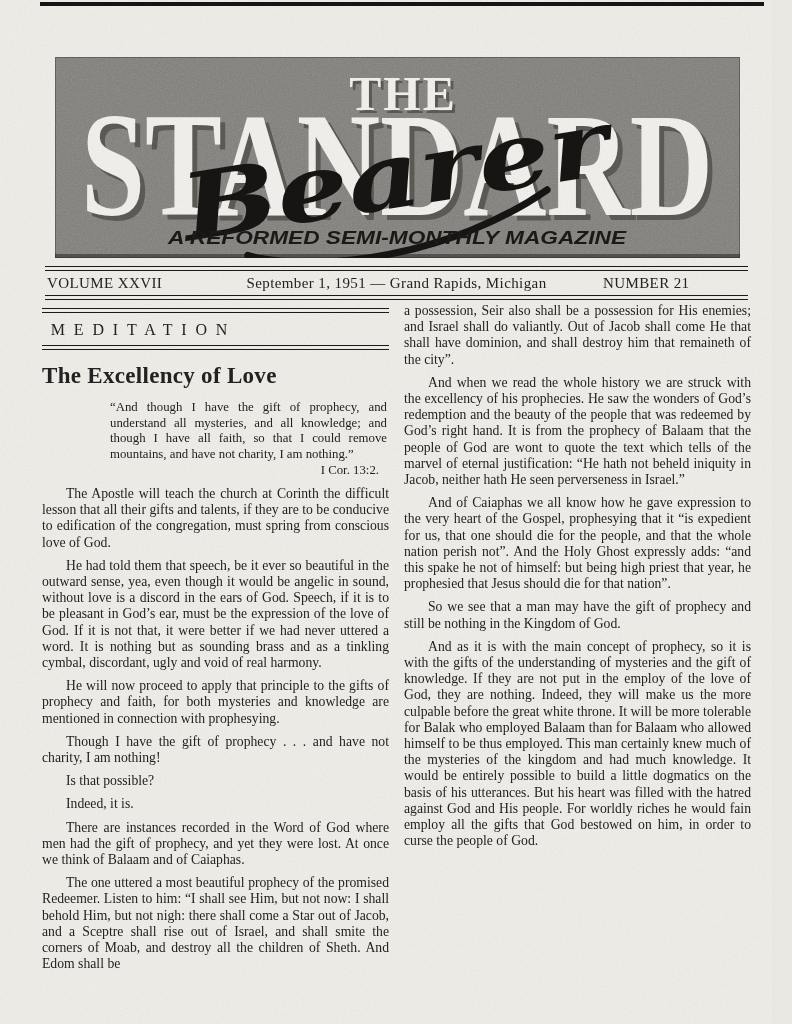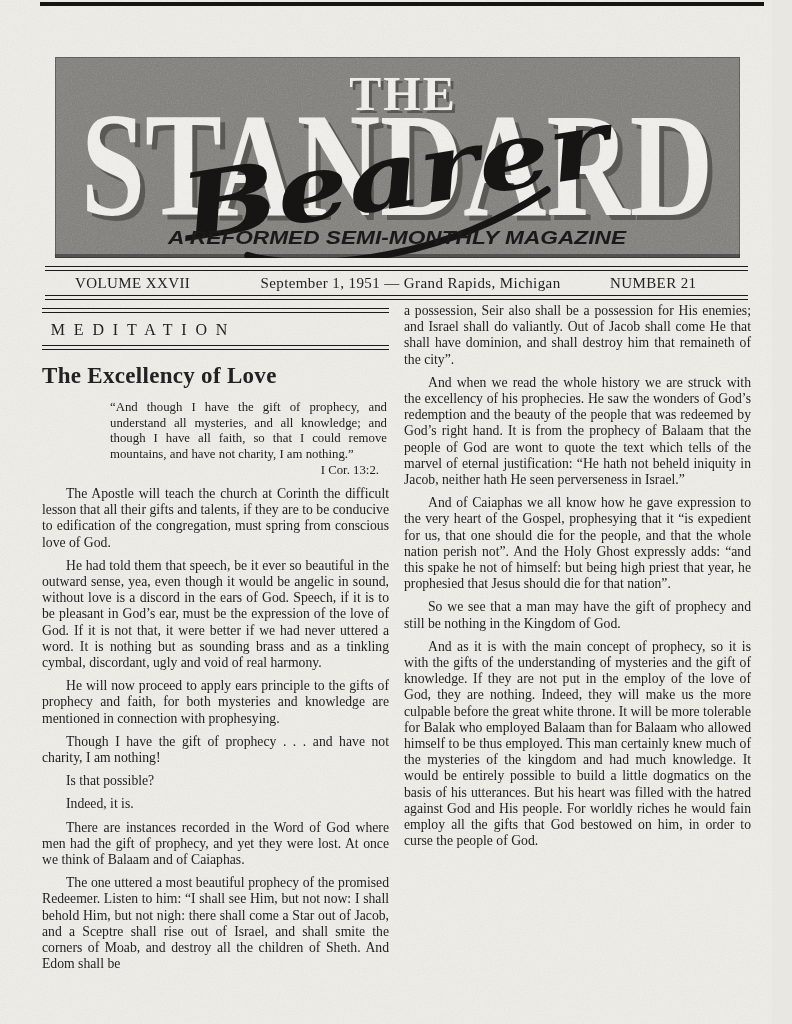--- a/index.html
+++ b/index.html
@@ -27,21 +27,21 @@
   .np-bg{fill:var(--nameplate-gray);stroke:#7c7a75;stroke-width:1;}
   .np-text-main{fill:#f8f7f3;font-family:"Liberation Serif",serif;font-weight:bold;}
   .np-text-shadow{fill:#4c4a45;opacity:.7;font-family:"Liberation Serif",serif;font-weight:bold;}
   .np-script{fill:#171614;font-family:"DejaVu Serif",serif;font-style:italic;font-weight:bold;}
   .np-sub{fill:#1c1b19;font-family:"Liberation Sans",sans-serif;font-style:italic;font-weight:bold;}
   
   .issue-bar{position:absolute;left:45px;top:266px;width:703px;}
   .drule{height:3px;border-top:1.5px solid var(--rule);border-bottom:1.5px solid var(--rule);}
   .issue-row{
     display:grid;grid-template-columns:1fr auto 1fr;align-items:baseline;
-    padding:4px 2px 3px;font-size:15px;letter-spacing:.4px;margin-left:28px;
+    padding:4px 2px 3px;font-size:15px;letter-spacing:.4px;
   }
   .issue-row .c{text-align:center;}
   .issue-row .r{text-align:center;}
   
   .col{position:absolute;}
   .col-left{left:42px;top:308px;width:347px;}
   .col-right{left:404px;top:295px;width:347px;}
   .section-title{
     text-align:left;font-weight:normal;font-size:16px;
     letter-spacing:.55em;text-indent:.55em;
@@ -116,21 +116,21 @@
     <h2 class="article-title">The Excellency of Love</h2>
 
     <div class="epigraph">
       <p class="epi-text">“And though I have the gift of prophecy, and understand all mysteries, and all knowledge; and though I have all faith, so that I could remove mountains, and have not charity, I am nothing.”</p>
       <p class="epi-cite">I Cor. 13:2.</p>
     </div>
 
     <div class="body-text">
         <p>The Apostle will teach the church at Corinth the difficult lesson that all their gifts and talents, if they are to be conducive to edification of the congregation, must spring from conscious love of God.</p>
         <p>He had told them that speech, be it ever so beautiful in the outward sense, yea, even though it would be angelic in sound, without love is a discord in the ears of God. Speech, if it is to be pleasant in God’s ear, must be the expression of the love of God. If it is not that, it were better if we had never uttered a word. It is nothing but as sounding brass and as a tinkling cymbal, discordant, ugly and void of real harmony.</p>
-        <p>He will now proceed to apply ears principle to the gifts of prophecy and faith, for both mysteries and knowledge are mentioned in connection with prophesying.</p>
+        <p>He will now proceed to apply that principle to the gifts of prophecy and faith, for both mysteries and knowledge are mentioned in connection with prophesying.</p>
         <p>Though I have the gift of prophecy . . . and have not charity, I am nothing!</p>
         <p>Is that possible?</p>
         <p>Indeed, it is.</p>
         <p>There are instances recorded in the Word of God where men had the gift of prophecy, and yet they were lost. At once we think of Balaam and of Caiaphas.</p>
         <p>The one uttered a most beautiful prophecy of the promised Redeemer. Listen to him: “I shall see Him, but not now: I shall behold Him, but not nigh: there shall come a Star out of Jacob, and a Sceptre shall rise out of Israel, and shall smite the corners of Moab, and destroy all the children of Sheth. And Edom shall be</p>
       </div>
   </div>
 
   <div class="col col-right">
     <div class="body-text">

